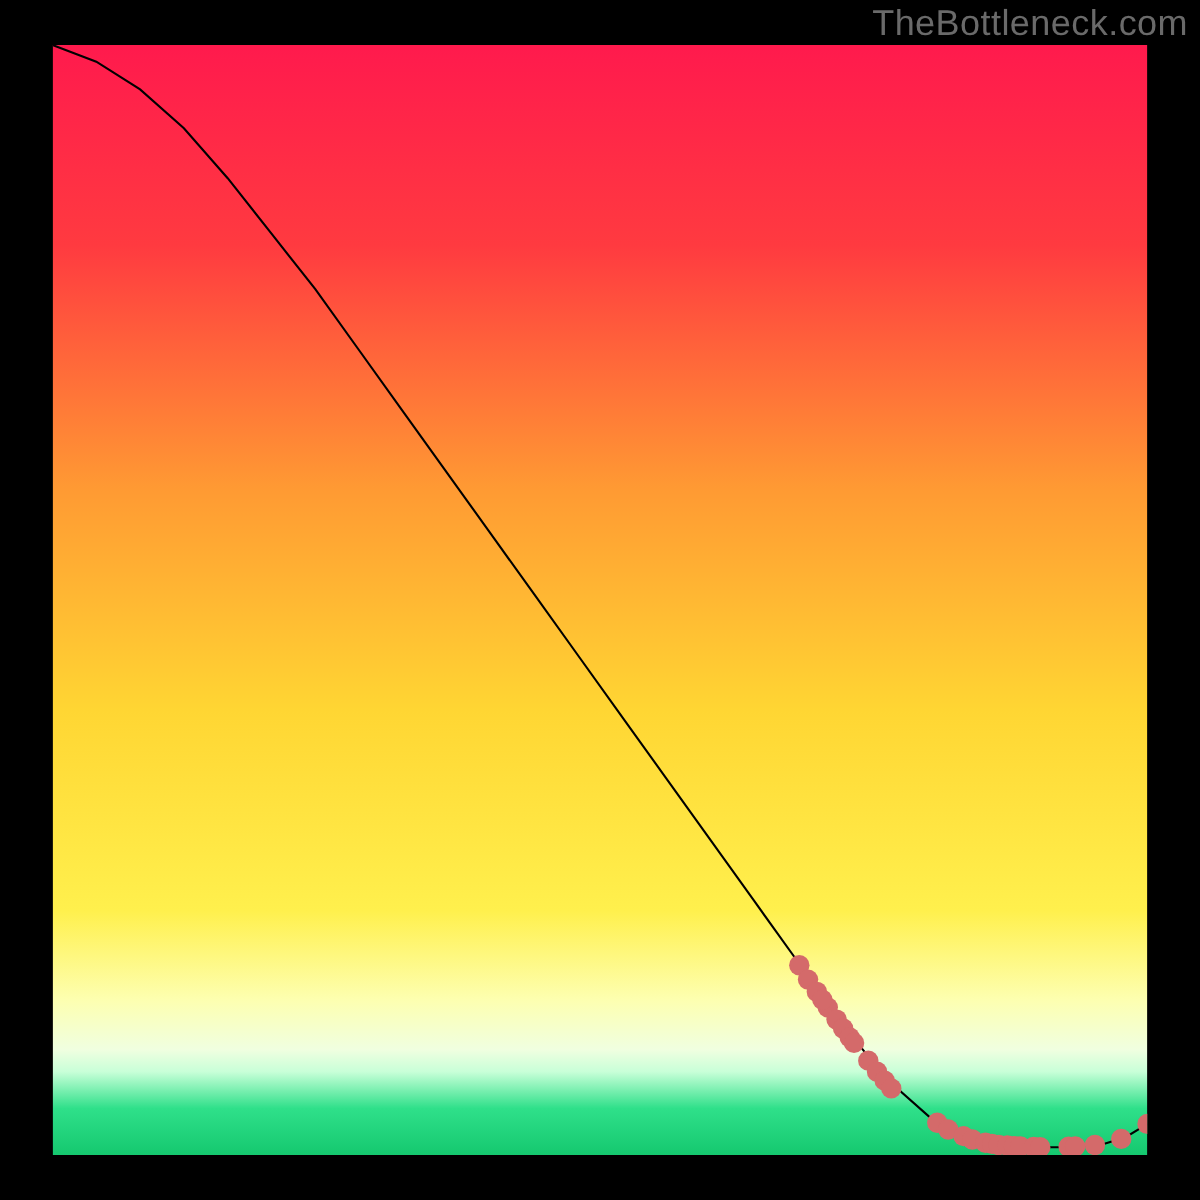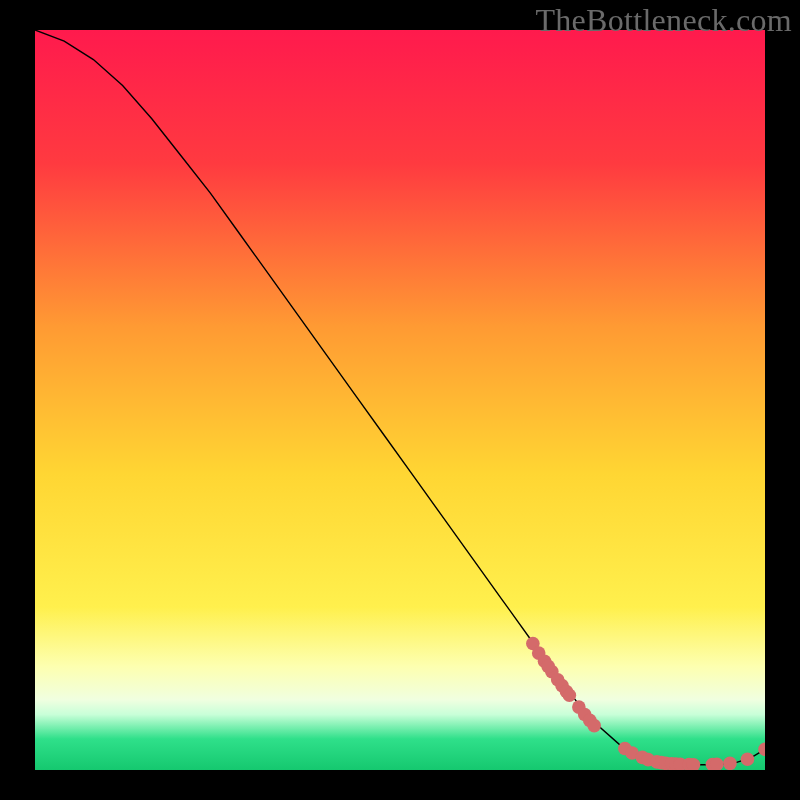--- a/index.html
+++ b/index.html
@@ -6,22 +6,22 @@
   html, body { width: 800px; height: 800px; background: #000; overflow: hidden; }
   .frame {
     position: relative;
     width: 800px;
     height: 800px;
   }
   .watermark {
     position: absolute;
     top: 2px;
     right: 8px;
-    font-family: Liberation Serif, serif;
-    font-size: 32px;
+    font-family: Liberation Sans, sans-serif;
+    font-size: 24px;
     font-weight: 500;
     color: #6a6a6a;
     letter-spacing: 0.3px;
     z-index: 3;
     text-align: right;
   }
   .plot-area {
     position: absolute;
     left: 35px;
     top: 30px;

